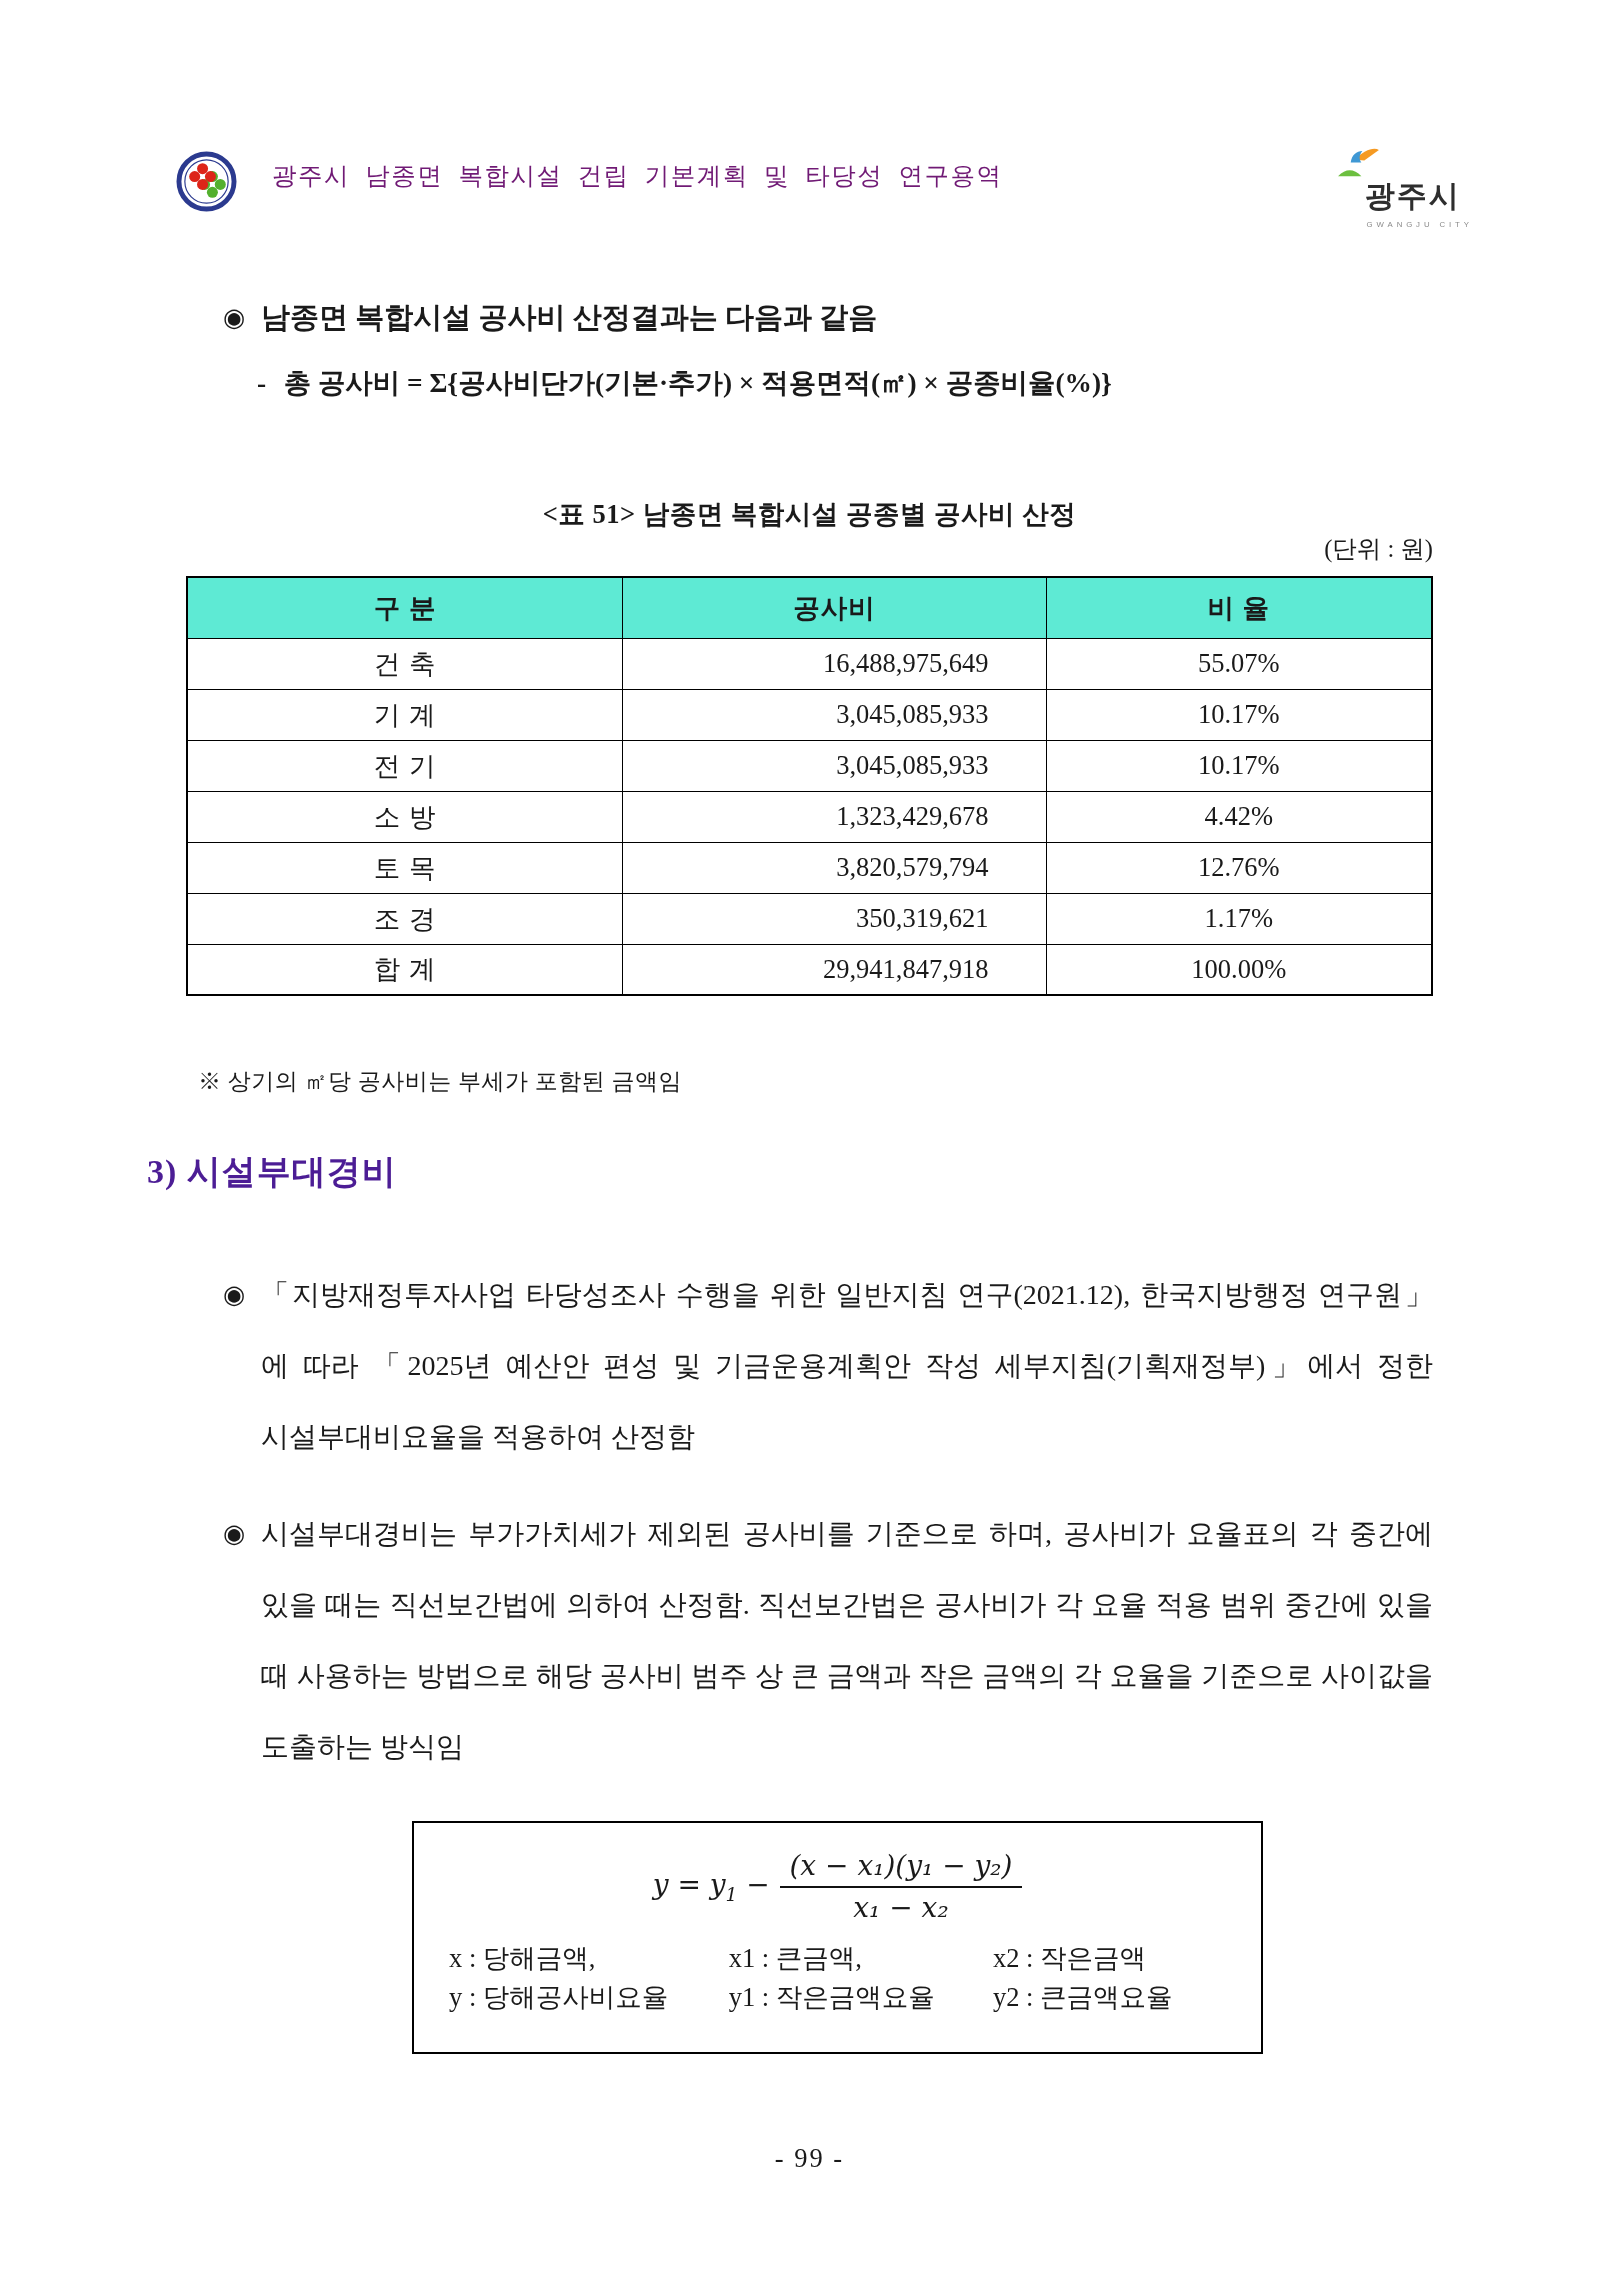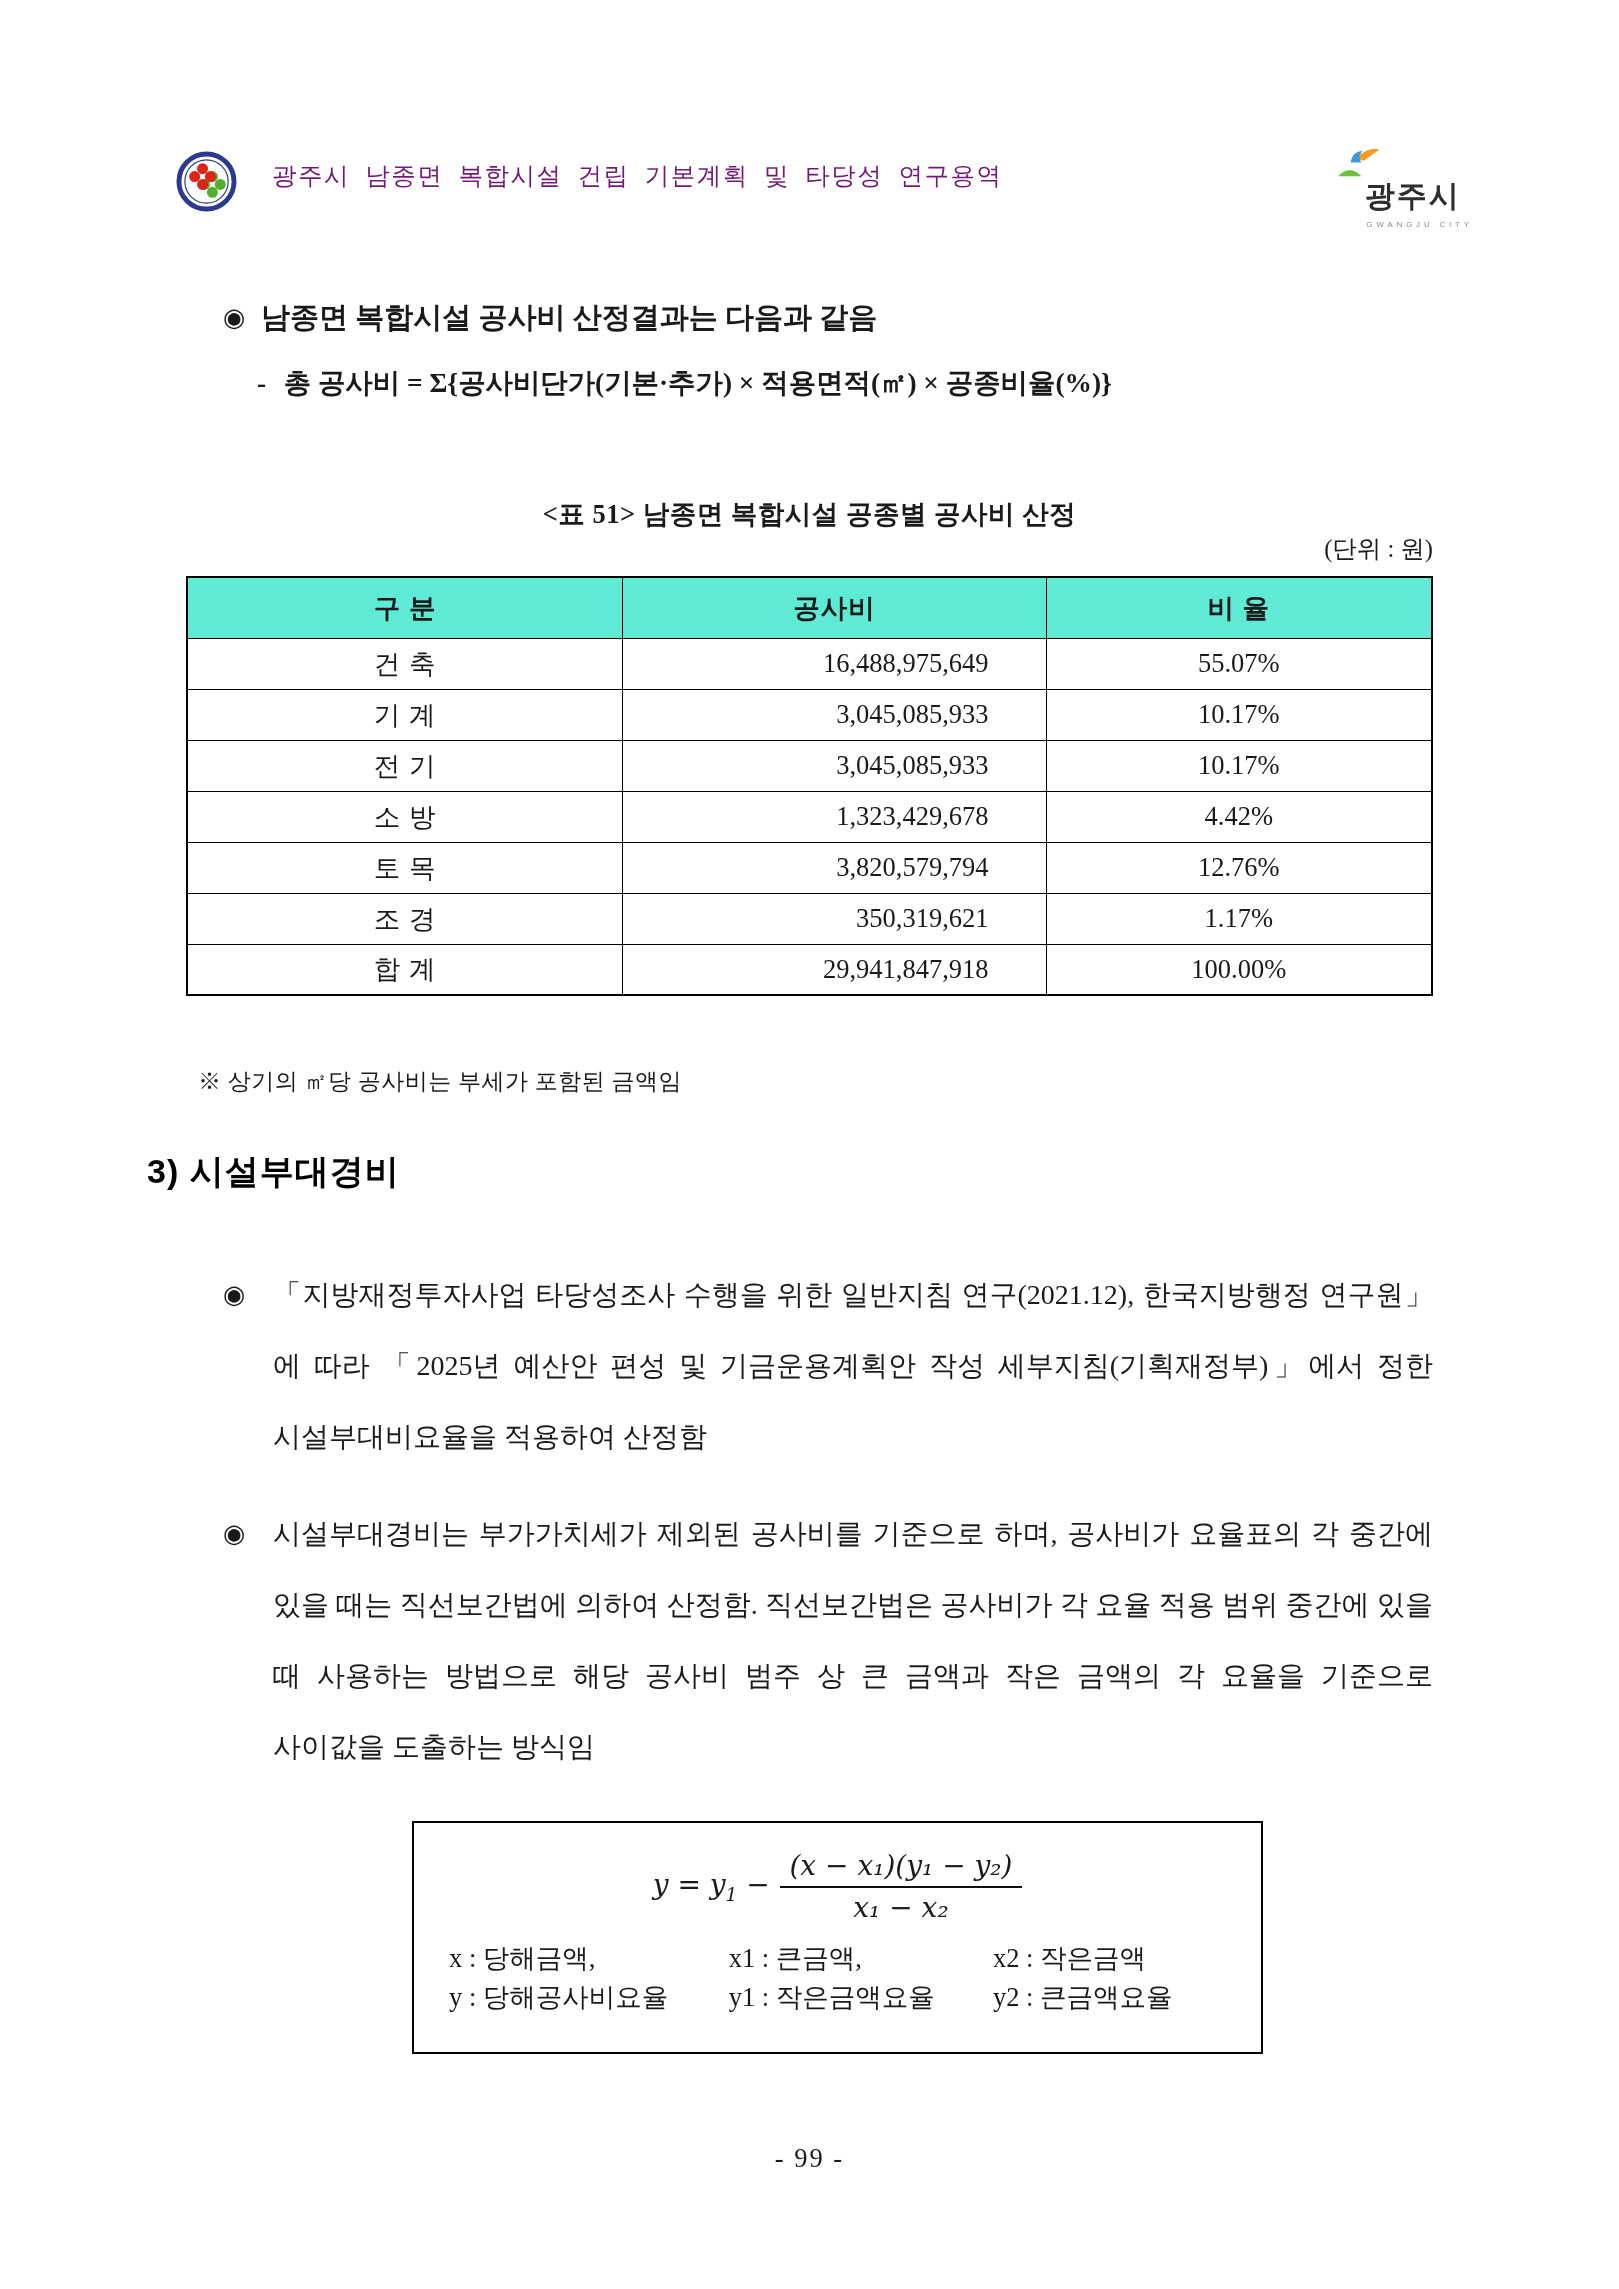--- a/index.html
+++ b/index.html
@@ -63,29 +63,29 @@
   }
   table.cost td { height:51px; }
   td.cat { text-align:center; letter-spacing:1px; }
   td.cost-val { text-align:right; padding-right:57px; }
   td.ratio { text-align:center; }
   .tbl-note { position:absolute; top:1066px; left:198px; font-size:23px; letter-spacing:0.5px; }
 
   
   .section-heading {
     position:absolute; top:1149px; left:147px;
-    font-family:Liberation Sans, sans-serif; font-weight:bold; font-size:34px; color:#000000;
+    font-family:Liberation Serif, serif; font-weight:bold; font-size:34px; color:#4c1d95;
     letter-spacing:1px;
   }
   .para {
     position:absolute; left:223px; right:186px;
     display:flex; gap:15.7px; font-size:28px; line-height:71px;
   }
   .para .marker { line-height:71px; }
-  .para .para-text { flex:1 1 auto; text-align:justify; word-break:keep-all;margin-left:12px; }
+  .para .para-text { flex:1 1 auto; text-align:justify; word-break:keep-all; }
   .para1 { top:1259px; }
   .para2 { top:1498px; }
 
   
   .formula-box {
     position:absolute; top:1821px; left:412px; width:851px; height:233px;
     border:2px solid #000; padding:25.5px 35px 0 35px;
   }
   .formula-row {
     text-align:center; font-family:"DejaVu Serif", serif; font-style:italic; font-size:28px;

